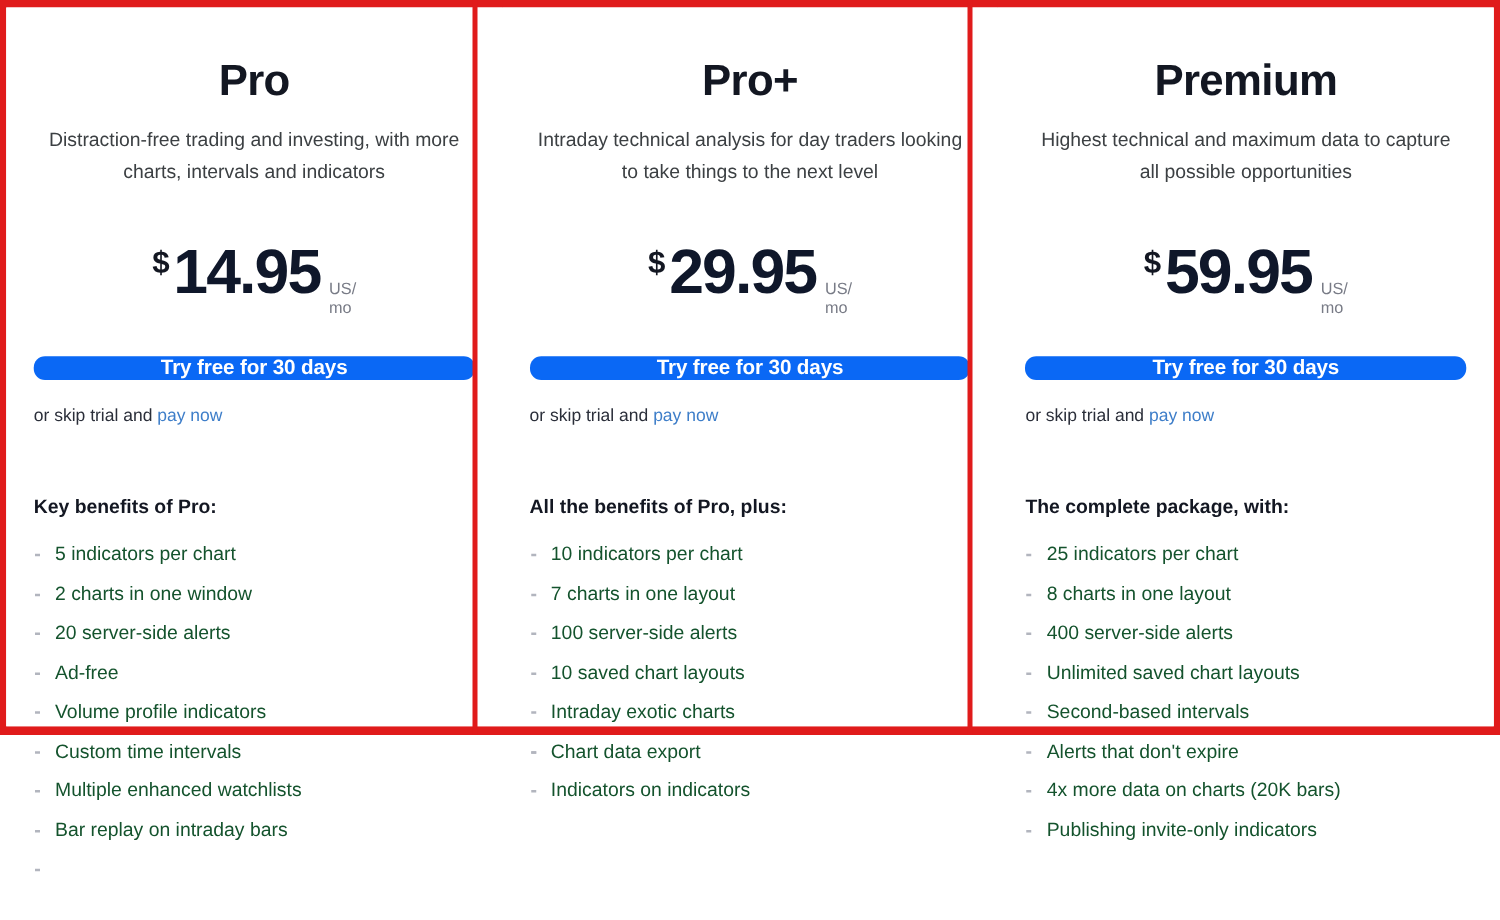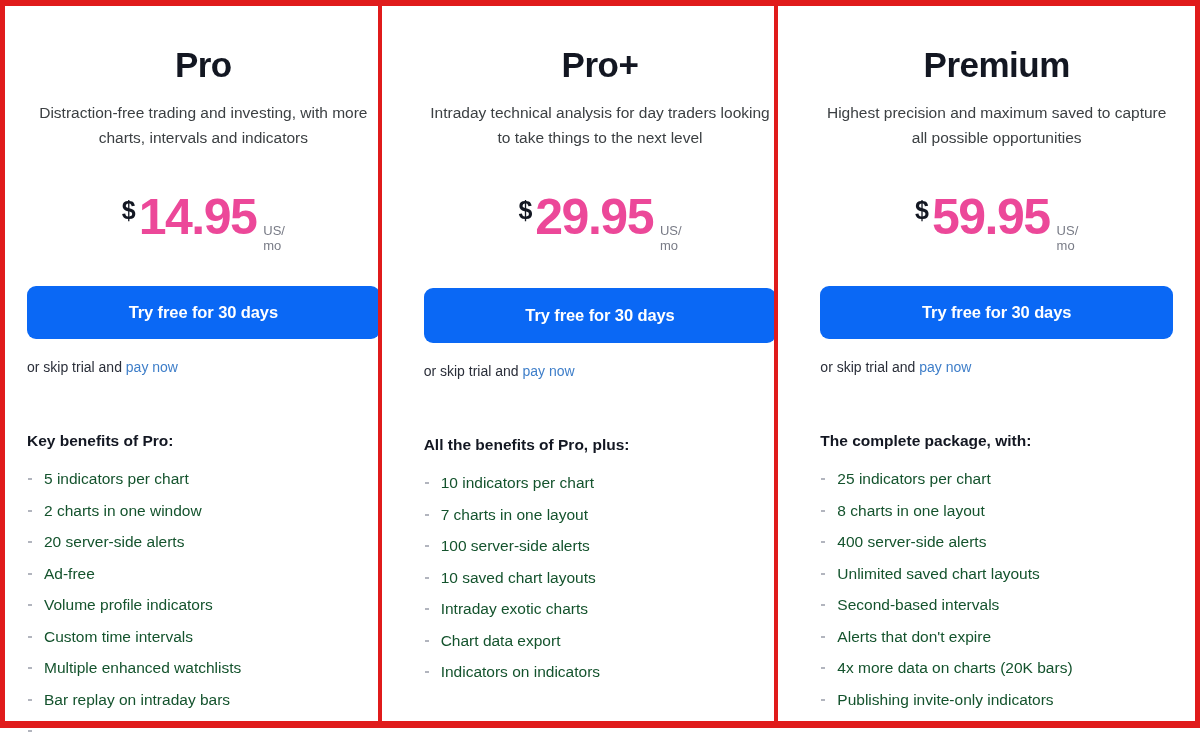--- a/index.html
+++ b/index.html
@@ -8,21 +8,21 @@
     width: 1200px;
     height: 736px;
     background: #ffffff;
     font-family: "Liberation Sans", sans-serif;
     -webkit-font-smoothing: antialiased;
   }
 
   #frame {
     position: relative;
     width: 1200px;
-    height: 728px;
+    height: 588px;
     background: #ffffff;
     border: 5px solid #e01b1b;
     border-top-width: 6px;
     border-bottom-width: 7px;
     display: flex;
     align-items: stretch;
   }
 
   .plan-card {
     flex: 1 1 33.3333%;
@@ -79,21 +79,21 @@
     font-weight: 700;
     color: #131722;
     line-height: 1;
     margin-top: 6px;
     margin-right: 3px;
   }
 
   .price-amount {
     font-size: 50px;
     font-weight: 700;
-    color: #ec4899;
+    color: #0f172a;
     line-height: 50px;
     letter-spacing: -1.5px;
   }
 
   .price-period {
     font-size: 13px;
     line-height: 15px;
     color: #787b86;
     margin-left: 7px;
     margin-top: 31px;
@@ -220,21 +220,21 @@
       <li class="benefit-item"><span class="bullet-dot"></span><span>10 saved chart layouts</span></li>
       <li class="benefit-item"><span class="bullet-dot"></span><span>Intraday exotic charts</span></li>
       <li class="benefit-item"><span class="bullet-dot"></span></li>
       <li class="benefit-item"><span class="bullet-dot"></span><span>Chart data export</span></li>
       <li class="benefit-item"><span class="bullet-dot"></span><span>Indicators on indicators</span></li>
     </ul>
   </div>
 
   <div class="plan-card">
     <div class="plan-title">Premium</div>
-    <div class="plan-tagline">Highest precision and maximum saved to capture all possible opportunities</div>
+    <div class="plan-tagline">Highest technical and maximum data to capture all possible opportunities</div>
     <div class="price-row">
       <div class="price-currency">$</div>
       <div class="price-amount">59.95</div>
       <div class="price-period">
         <span>US/</span>
         <span>mo</span>
       </div>
     </div>
     <button class="cta-button">Try free for 30 days</button>
     <div class="skip-trial">

